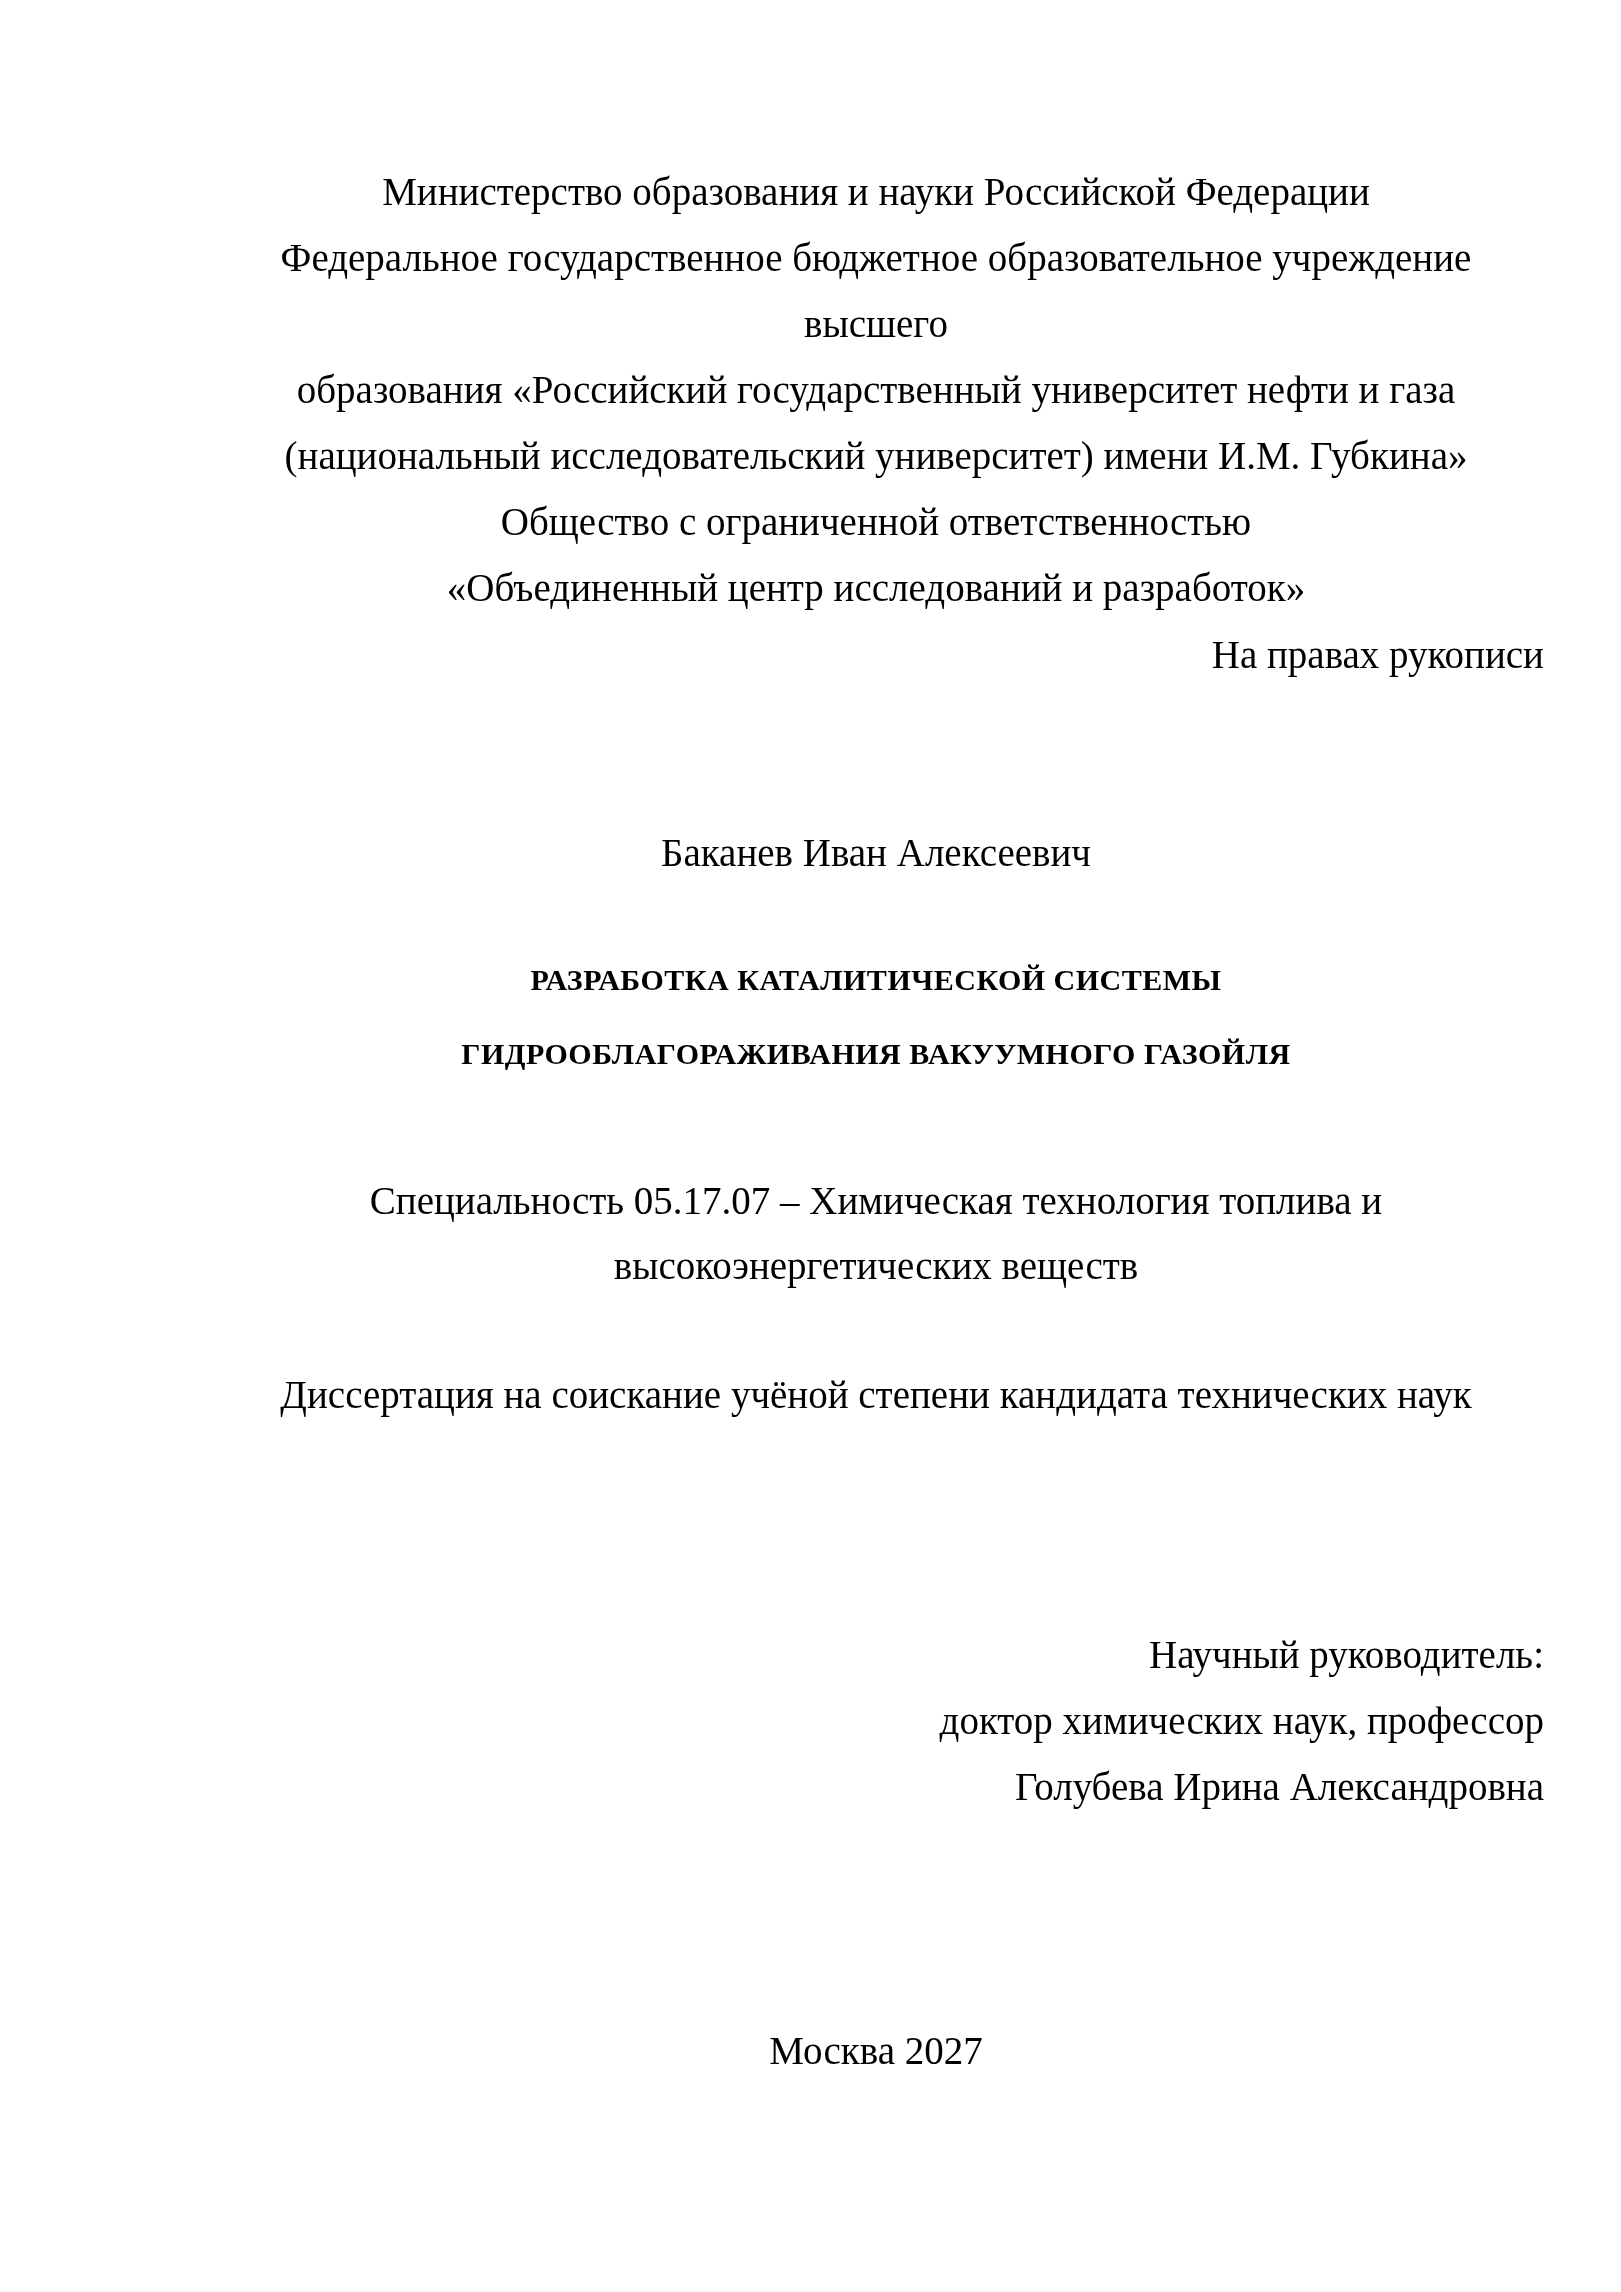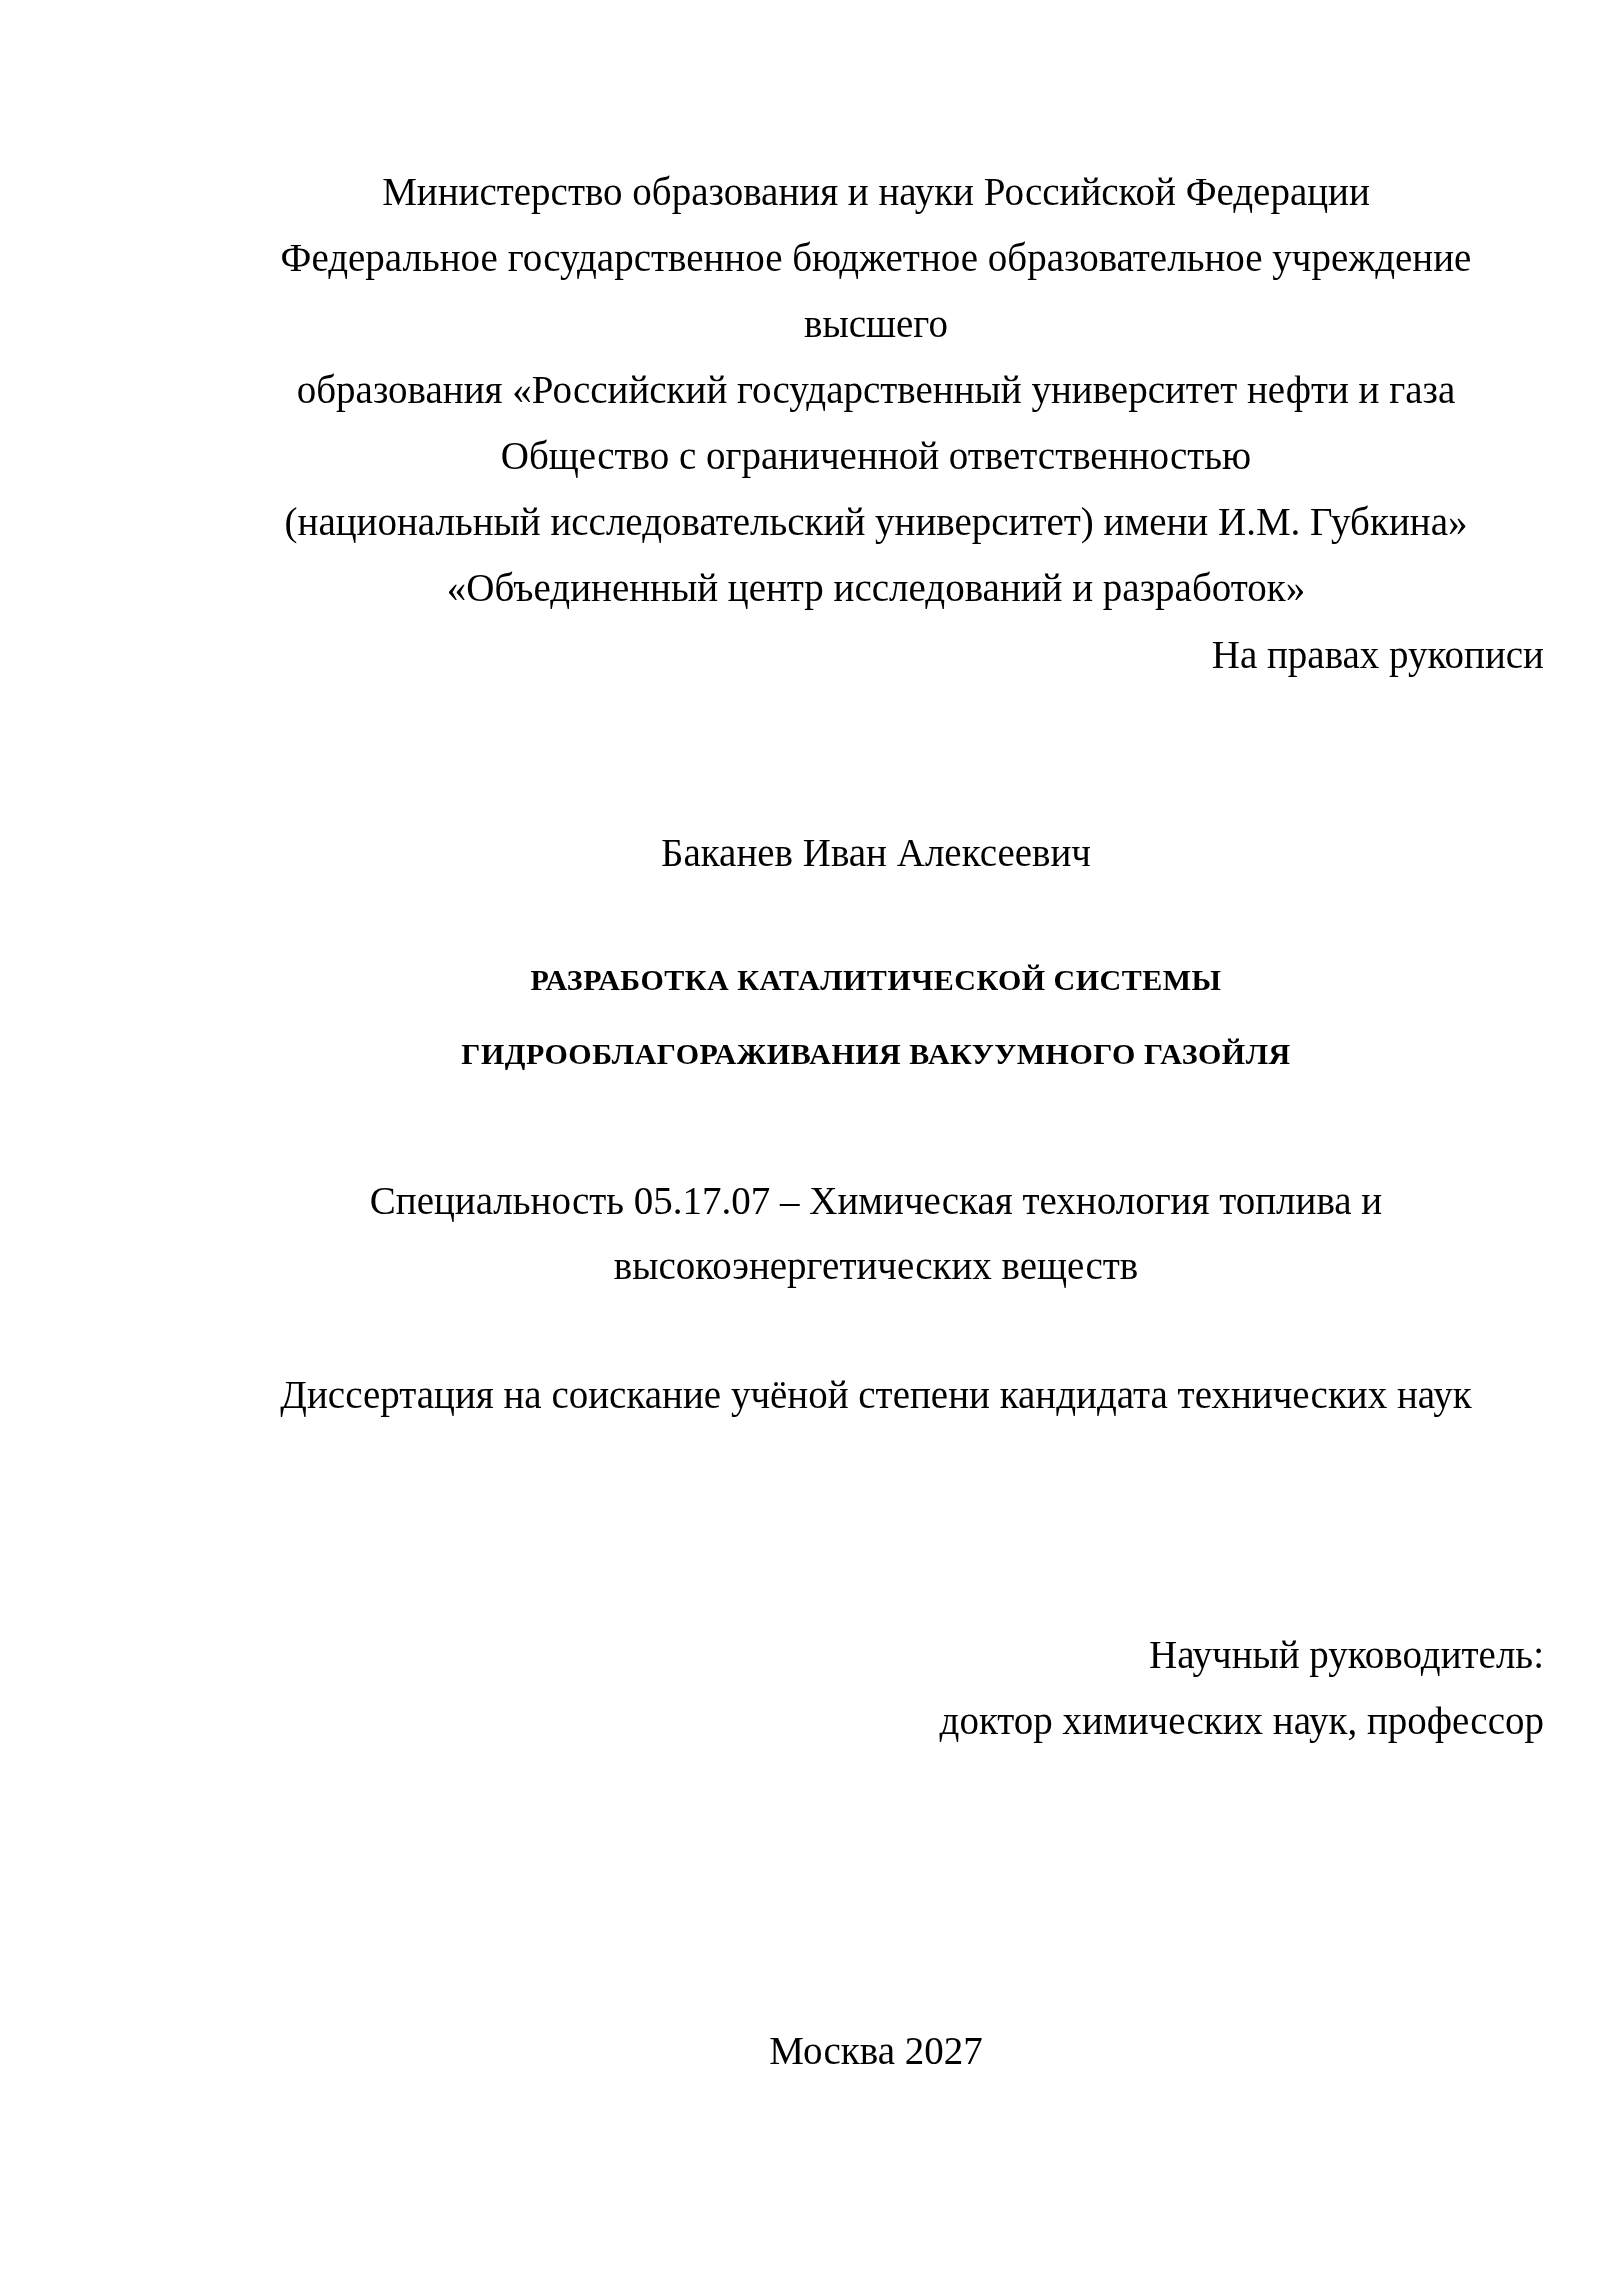--- a/index.html
+++ b/index.html
@@ -42,22 +42,22 @@
 </style>
 </head>
 <body>
 
 <div class="page">
 
   <div class="content-block header-block centered">
     <div>Министерство образования и науки Российской Федерации</div>
     <div>Федеральное государственное бюджетное образовательное учреждение высшего</div>
     <div>образования «Российский государственный университет нефти и газа</div>
+    <div>(национальный исследовательский университет) имени И.М. Губкина»</div>
     <div>Общество с ограниченной ответственностью</div>
-    <div>(национальный исследовательский университет) имени И.М. Губкина»</div>
     <div>«Объединенный центр исследований и разработок»</div>
   </div>
 
   <div class="content-block manuscript-note right-aligned">На правах рукописи</div>
 
   <div class="content-block author-name centered">Баканев Иван Алексеевич</div>
 
   <div class="content-block title-block centered">
     <div>РАЗРАБОТКА КАТАЛИТИЧЕСКОЙ СИСТЕМЫ</div>
     <div>ГИДРООБЛАГОРАЖИВАНИЯ ВАКУУМНОГО ГАЗОЙЛЯ</div>
@@ -66,18 +66,19 @@
   <div class="content-block specialty-block centered">
     <div>Специальность 05.17.07 – Химическая технология топлива и</div>
     <div>высокоэнергетических веществ</div>
   </div>
 
   <div class="content-block dissertation-type centered">Диссертация на соискание учёной степени кандидата технических наук</div>
 
   <div class="content-block supervisor-block right-aligned">
     <div>Научный руководитель:</div>
     <div>доктор химических наук, профессор</div>
+    <div>Голубева Ирина Александровна</div>
   </div>
 
   <div class="content-block city-year centered">Москва 2027</div>
 
 </div>
 
 
 </body></html>

